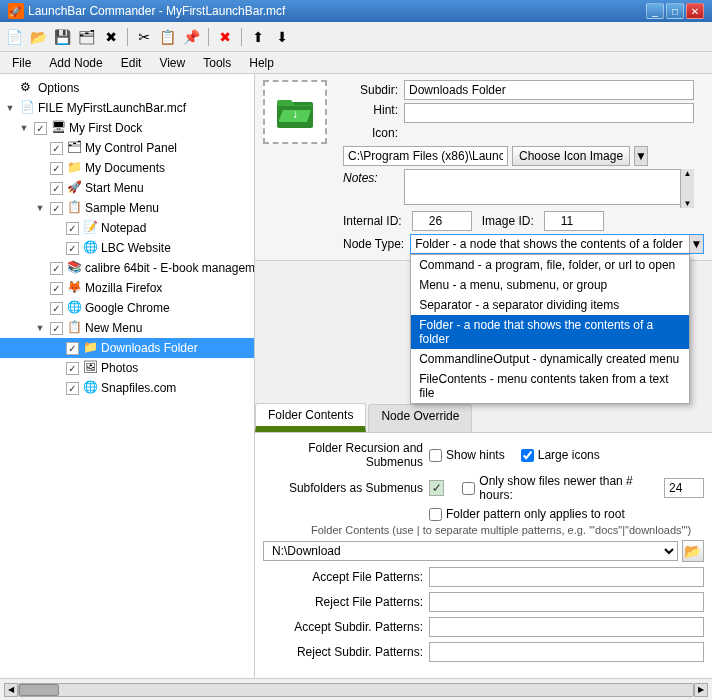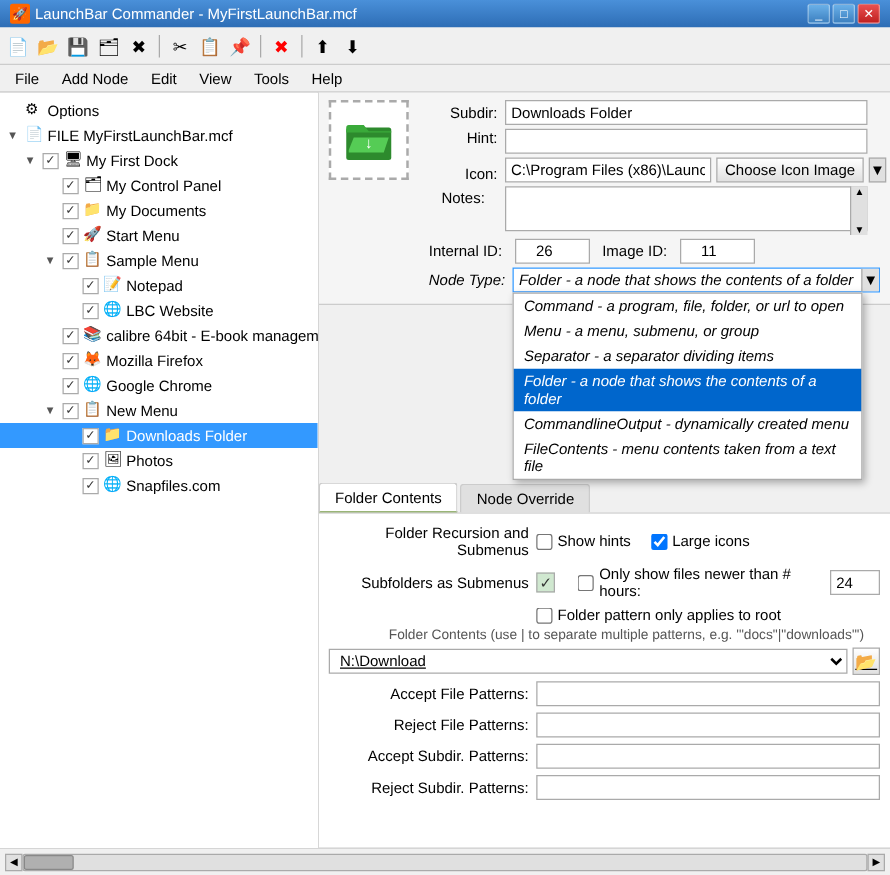--- a/index.html
+++ b/index.html
@@ -65,33 +65,33 @@
     .icon-preview svg { width: 40px; height: 40px; }
     .icon-row { display: flex; align-items: center; gap: 4px; }
     .icon-path-input { height: 20px; border: 1px solid #aaa; background: white; padding: 0 4px; font-size: 12px; flex: 1; }
     .choose-btn { height: 20px; border: 1px solid #aaa; background: linear-gradient(to bottom, #fff, #e0e0e0); padding: 0 6px; cursor: pointer; font-size: 12px; white-space: nowrap; }
     .notes-area { width: 100%; height: 36px; border: 1px solid #aaa; resize: none; font-size: 12px; padding: 2px 4px; }
     .id-input { width: 60px; height: 20px; border: 1px solid #aaa; background: white; padding: 0 16px; }
 
     
     .tabs-area { background: #f0f0f0; border-bottom: 1px solid #ccc; display: flex; }
     .tab { padding: 4px 12px; border: 1px solid #ccc; border-bottom: none; background: #e0e0e0; cursor: pointer; margin-right: 2px; margin-top: 3px; border-radius: 3px 3px 0 0; font-size: 12px; }
-    .tab.active { background: white; border-bottom: 1px solid #4d7c0f; margin-top: 2px; z-index: 1; }
+    .tab.active { background: white; border-bottom: 6px solid #4d7c0f; margin-top: 2px; z-index: 1; }
 
     
     .content-area { flex: 1; background: white; overflow: auto; padding: 8px; }
     .hint-text { font-size: 11px; color: #555; margin-bottom: 8px; line-height: 1.4; }
     .form-row { display: flex; align-items: center; gap: 6px; margin-bottom: 5px; }
     .form-label { width: 160px; text-align: right; flex-shrink: 0; font-size: 12px; }
     .form-input { flex: 1; height: 20px; border: 1px solid #aaa; background: white; padding: 0 4px; font-size: 12px; }
     .checkbox-item { display: flex; align-items: center; gap: 4px; cursor: pointer; }
     .check-input { width: 13px; height: 13px; }
     .big-checkbox { width: 16px; height: 16px; border: 1px solid #aaa; background: #d0e8d0; display: flex; align-items: center; justify-content: center; }
     .big-checkbox::after { content: '✓'; font-size: 12px; color: #333; }
-    .folder-input-row { display: flex; align-items: center; gap: 4px; text-decoration: underline; }
+    .folder-input-row { display: flex; align-items: center; gap: 4px; }
     .folder-input { flex: 1; height: 20px; border: 1px solid #aaa; background: white; padding: 0 4px; font-size: 12px; }
     .browse-btn { width: 22px; height: 22px; border: 1px solid #aaa; background: linear-gradient(to bottom, #fff, #e0e0e0); display: flex; align-items: center; justify-content: center; cursor: pointer; font-size: 14px; }
     .small-input { width: 40px; height: 20px; border: 1px solid #aaa; background: white; padding: 0 4px; font-size: 12px; }
     .hours-input { width: 40px; height: 20px; border: 1px solid #aaa; background: white; padding: 0 4px; font-size: 12px; }
 
     
     .dropdown-overlay { 
       position: absolute;
       background: white;
       border: 1px solid #aaa;
@@ -317,48 +317,48 @@
         <div style="display:flex; align-items:center; gap:6px; margin-bottom:3px;">
           <span style="width:55px; text-align:right;">Subdir:</span>
           <input class="prop-input" type="text" style="width: 290px;" value="Downloads Folder">
         </div>
 
         <div style="display:flex; gap:6px; margin-bottom:3px;">
           <span style="width:55px; text-align:right;">Hint:</span>
           <input class="prop-input" type="text" style="width: 290px;">
         </div>
 
-        <div style="display:flex; align-items:flex-end; gap:6px; margin-bottom:3px;">
+        <div style="display:flex; align-items:flex-start; gap:6px; margin-bottom:3px;flex-direction:column;">
           <span style="width:55px; text-align:right;">Icon:</span>
           <div class="icon-row" style="width:290px;">
             <input class="icon-path-input" type="text" style="flex: 1 1 0%;" value="C:\Program Files (x86)\LaunchBarCo">
             <button class="choose-btn">Choose Icon Image</button>
             <span style="border:1px solid #aaa; height:20px; width:14px; display:flex; align-items:center; justify-content:center; background:#e0e0e0; cursor:pointer;">▼</span>
           </div>
         </div>
 
         <div style="display:flex; align-items:flex-start; gap:6px; margin-bottom:3px;">
-          <span style="width:55px; text-align:center; padding-top:2px;">Notes:</span>
+          <span style="width:55px; text-align:left; padding-top:2px;font-style:italic;">Notes:</span>
           <div style="position:relative; width:290px;">
             <textarea class="notes-area" style="width: 100%;"></textarea>
             <div style="position:absolute; right:0; top:0; bottom:0; width:14px; background:#e0e0e0; border-left:1px solid #aaa; display:flex; flex-direction:column; justify-content:space-between;">
               <div style="text-align:center; font-size:8px; cursor:pointer;">▲</div>
               <div style="text-align:center; font-size:8px; cursor:pointer;">▼</div>
             </div>
           </div>
         </div>
 
         <div style="display:flex; align-items:center; gap:10px; margin-bottom:3px;">
           <span>Internal ID:</span>
           <input class="id-input" type="text" value="26" style="">
           <span>Image ID:</span>
           <input class="id-input" type="text" value="11" style="">
         </div>
 
-        <div style="display:flex; align-items:center; gap:6px; position:relative;font-style:italic;">
+        <div style="display:flex; align-items:center; gap:6px; position:relative;">
           <span>Node Type:</span>
           <div style="position:relative; flex:1;">
             <div style="display:flex; align-items:center; border:1px solid #3399ff; background:white; height:20px; cursor:pointer;">
               <span style="flex:1; padding:0 4px; font-size:12px; overflow:hidden; white-space:nowrap;">Folder - a node that shows the contents of a folder</span>
               <span style="width:14px; background:#e0e0e0; height:100%; display:flex; align-items:center; justify-content:center; border-left:1px solid #aaa;">▼</span>
             </div>
 
             <div class="dropdown-overlay" style="top:20px; left:0;">
               <div class="dropdown-item">Command - a program, file, folder, or url to open</div>
               <div class="dropdown-item">Menu - a menu, submenu, or group</div>

